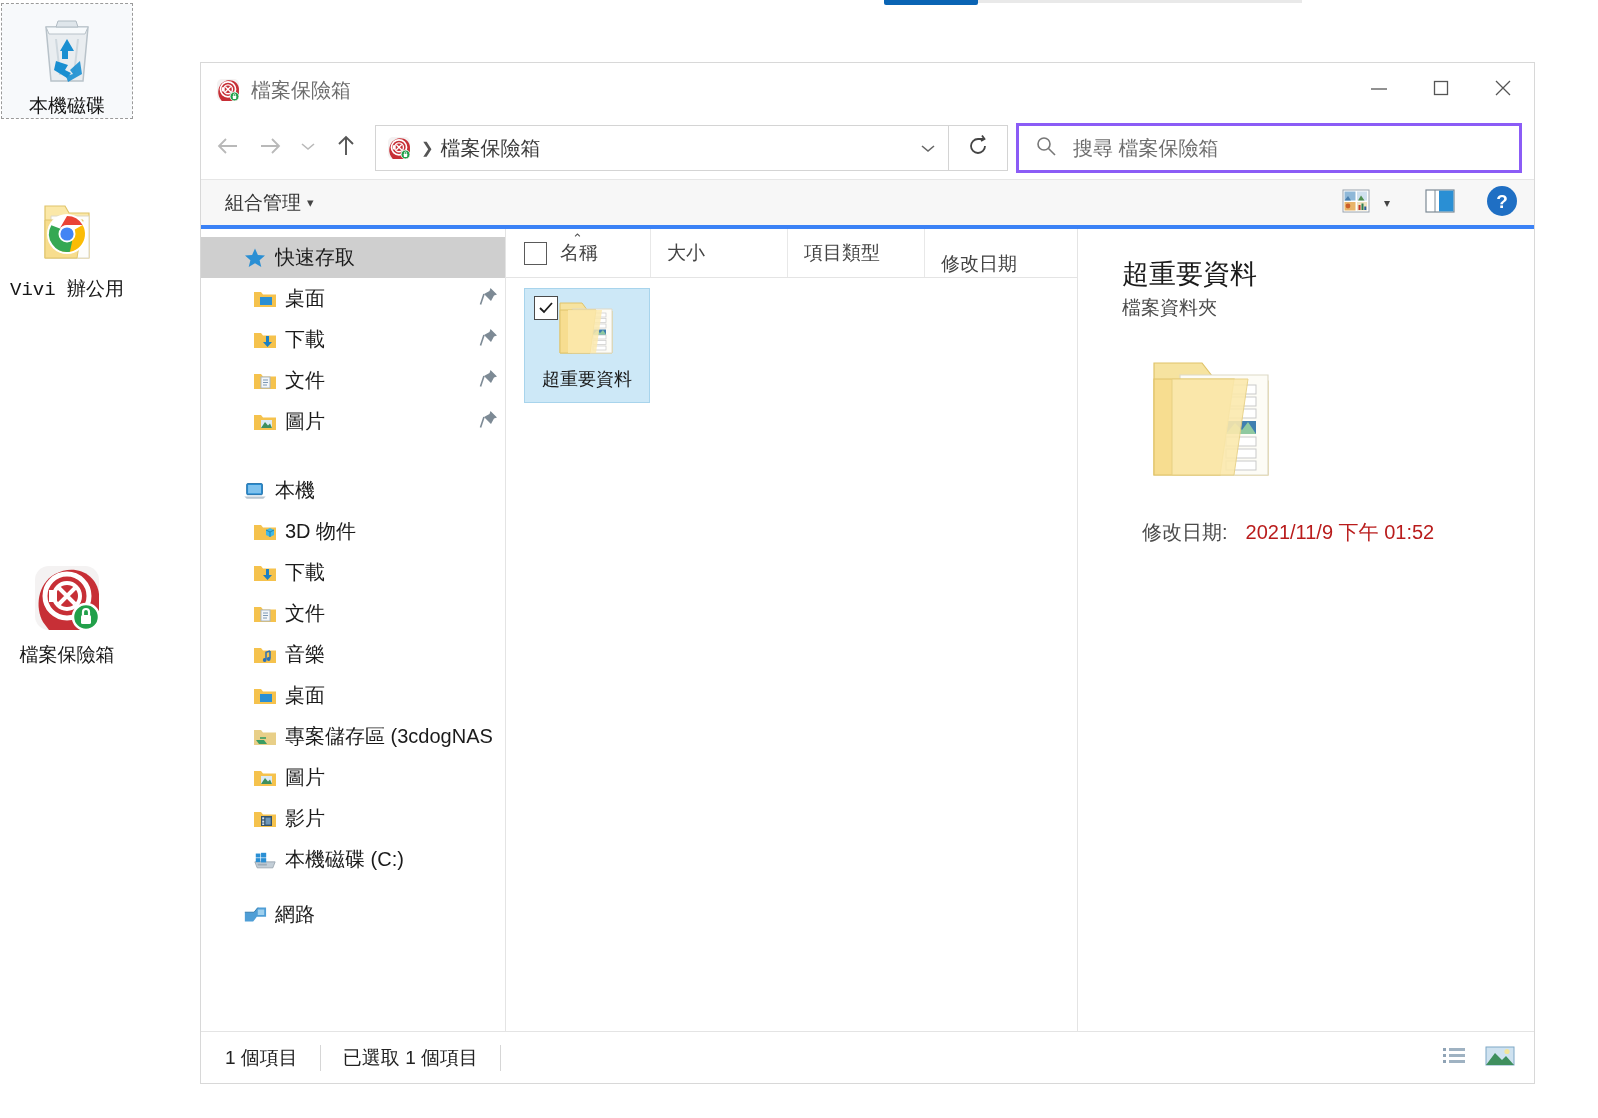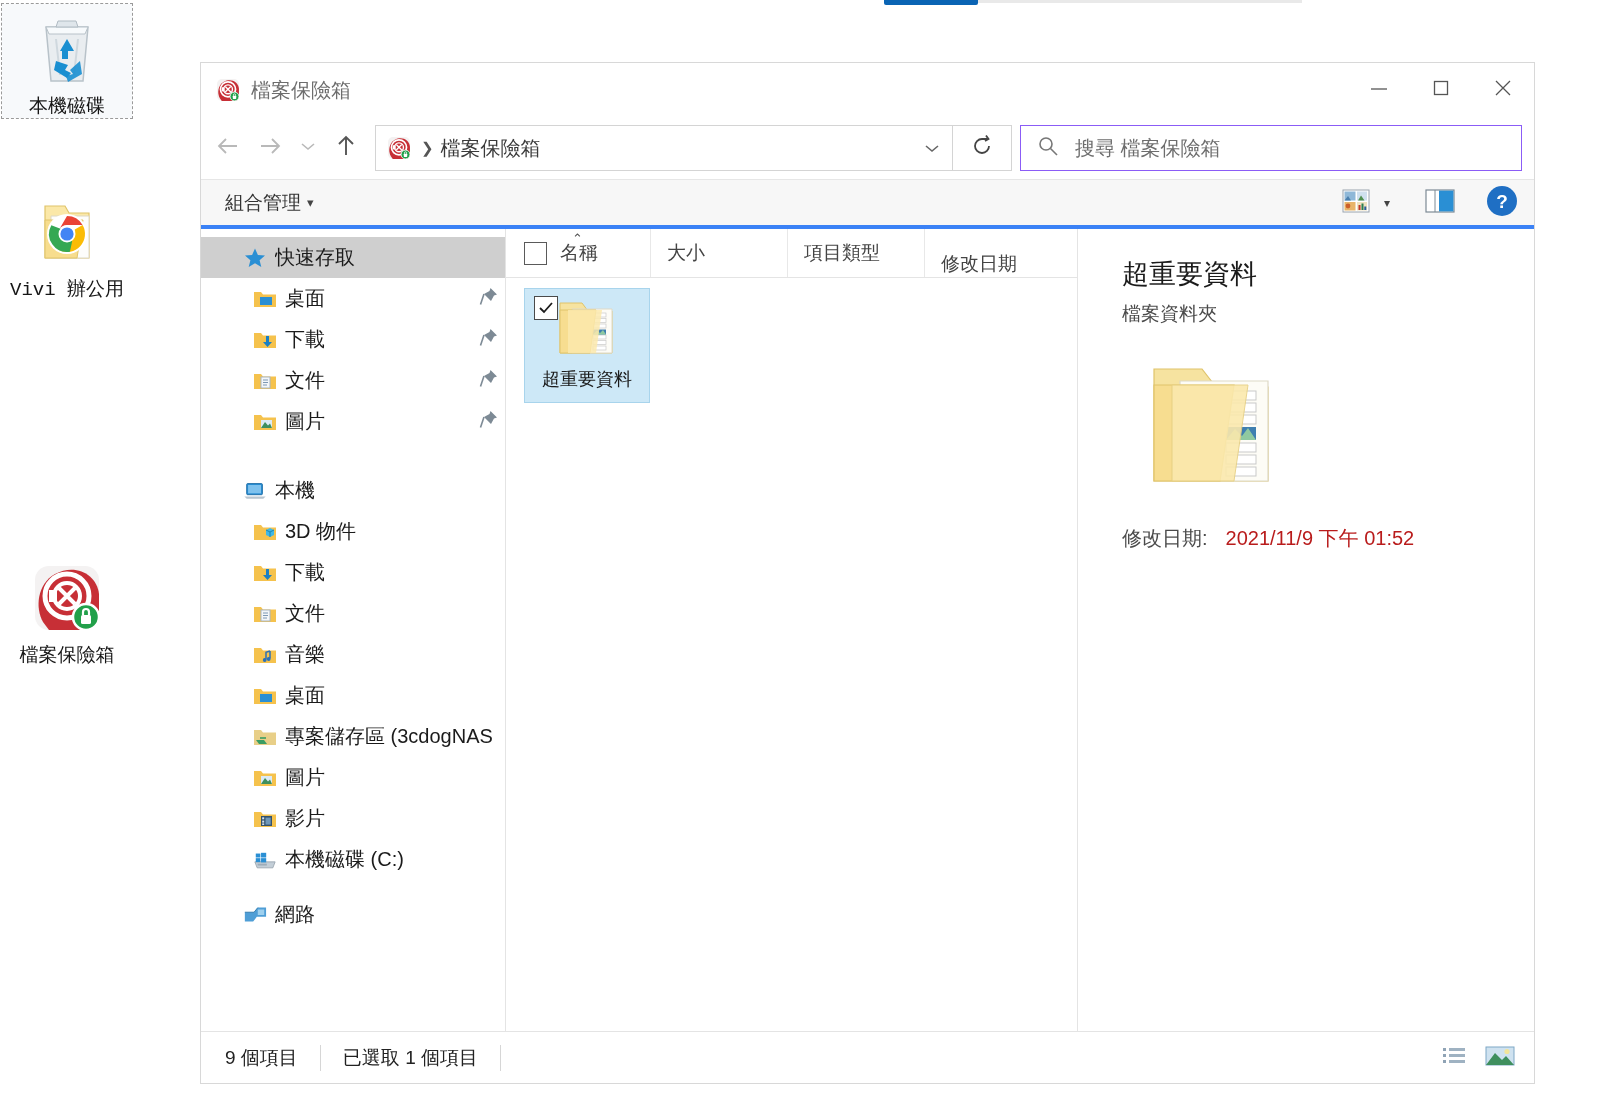--- a/index.html
+++ b/index.html
@@ -162,21 +162,21 @@
     border-left: none;
     display: flex;
     align-items: center;
     justify-content: center;
     background: #fff;
     flex: none;
   }
   .searchbox {
     width: 500px;
     height: 44px;
-    border: 1px solid #8b5cf6;
+    border: 3px solid #8b5cf6;
     margin-left: 8px;
     display: flex;
     align-items: center;
     background: #fff;
     flex: none;
   }
   .searchbox .s-icon { margin-left: 16px; flex: none; }
   .searchbox .s-text {
     margin-left: 16px;
     font-size: 20px;
@@ -340,38 +340,39 @@
   }
   .dp-title {
     font-size: 27px;
     color: #1b1b1b;
     line-height: 34px;
     white-space: nowrap;
   }
   .dp-sub {
     font-size: 19px;
     color: #4b4b4b;
-    margin-top: 10px;
+    margin-top: 4px;
     white-space: nowrap;
   }
   .dp-thumb {
     margin-top: 28px;
     margin-left: 14px;
     width: 150px;
     height: 140px;
     display: flex;
     align-items: center;
     justify-content: center;
   }
   .dp-meta {
     margin-top: 30px;
     font-size: 20px;
     color: #2b2b2b;
     white-space: nowrap;
     display: flex;
+    margin-left: 20px;
   }
   .dp-meta .k { color: #4b4b4b; }
   .dp-meta .v { margin-left: 18px; color: #b91c1c; }
 
   
   .statusbar {
     height: 52px;
     border-top: 1px solid #e4e4e4;
     display: flex;
     align-items: center;
@@ -906,21 +907,21 @@
         </svg>
       </div>
       <div class="dp-meta">
         <span class="k">修改日期:</span>
         <span class="v">2021/11/9 下午 01:52</span>
       </div>
     </div>
   </div>
 
   <div class="statusbar">
-    <span class="sb-text">9 個項目</span>
+    <span class="sb-text">1 個項目</span>
     <span class="sb-div"></span>
     <span class="sb-text">已選取 1 個項目</span>
     <span class="sb-div"></span>
     <span class="spacer"></span>
     <div class="sb-viewbtn">
       <span>
         <svg width="26" height="22" viewBox="0 0 26 22">
           <g fill="#8fa3b5">
               <rect x="2" y="3" width="3" height="3"></rect>
               <rect x="2" y="9" width="3" height="3"></rect>

